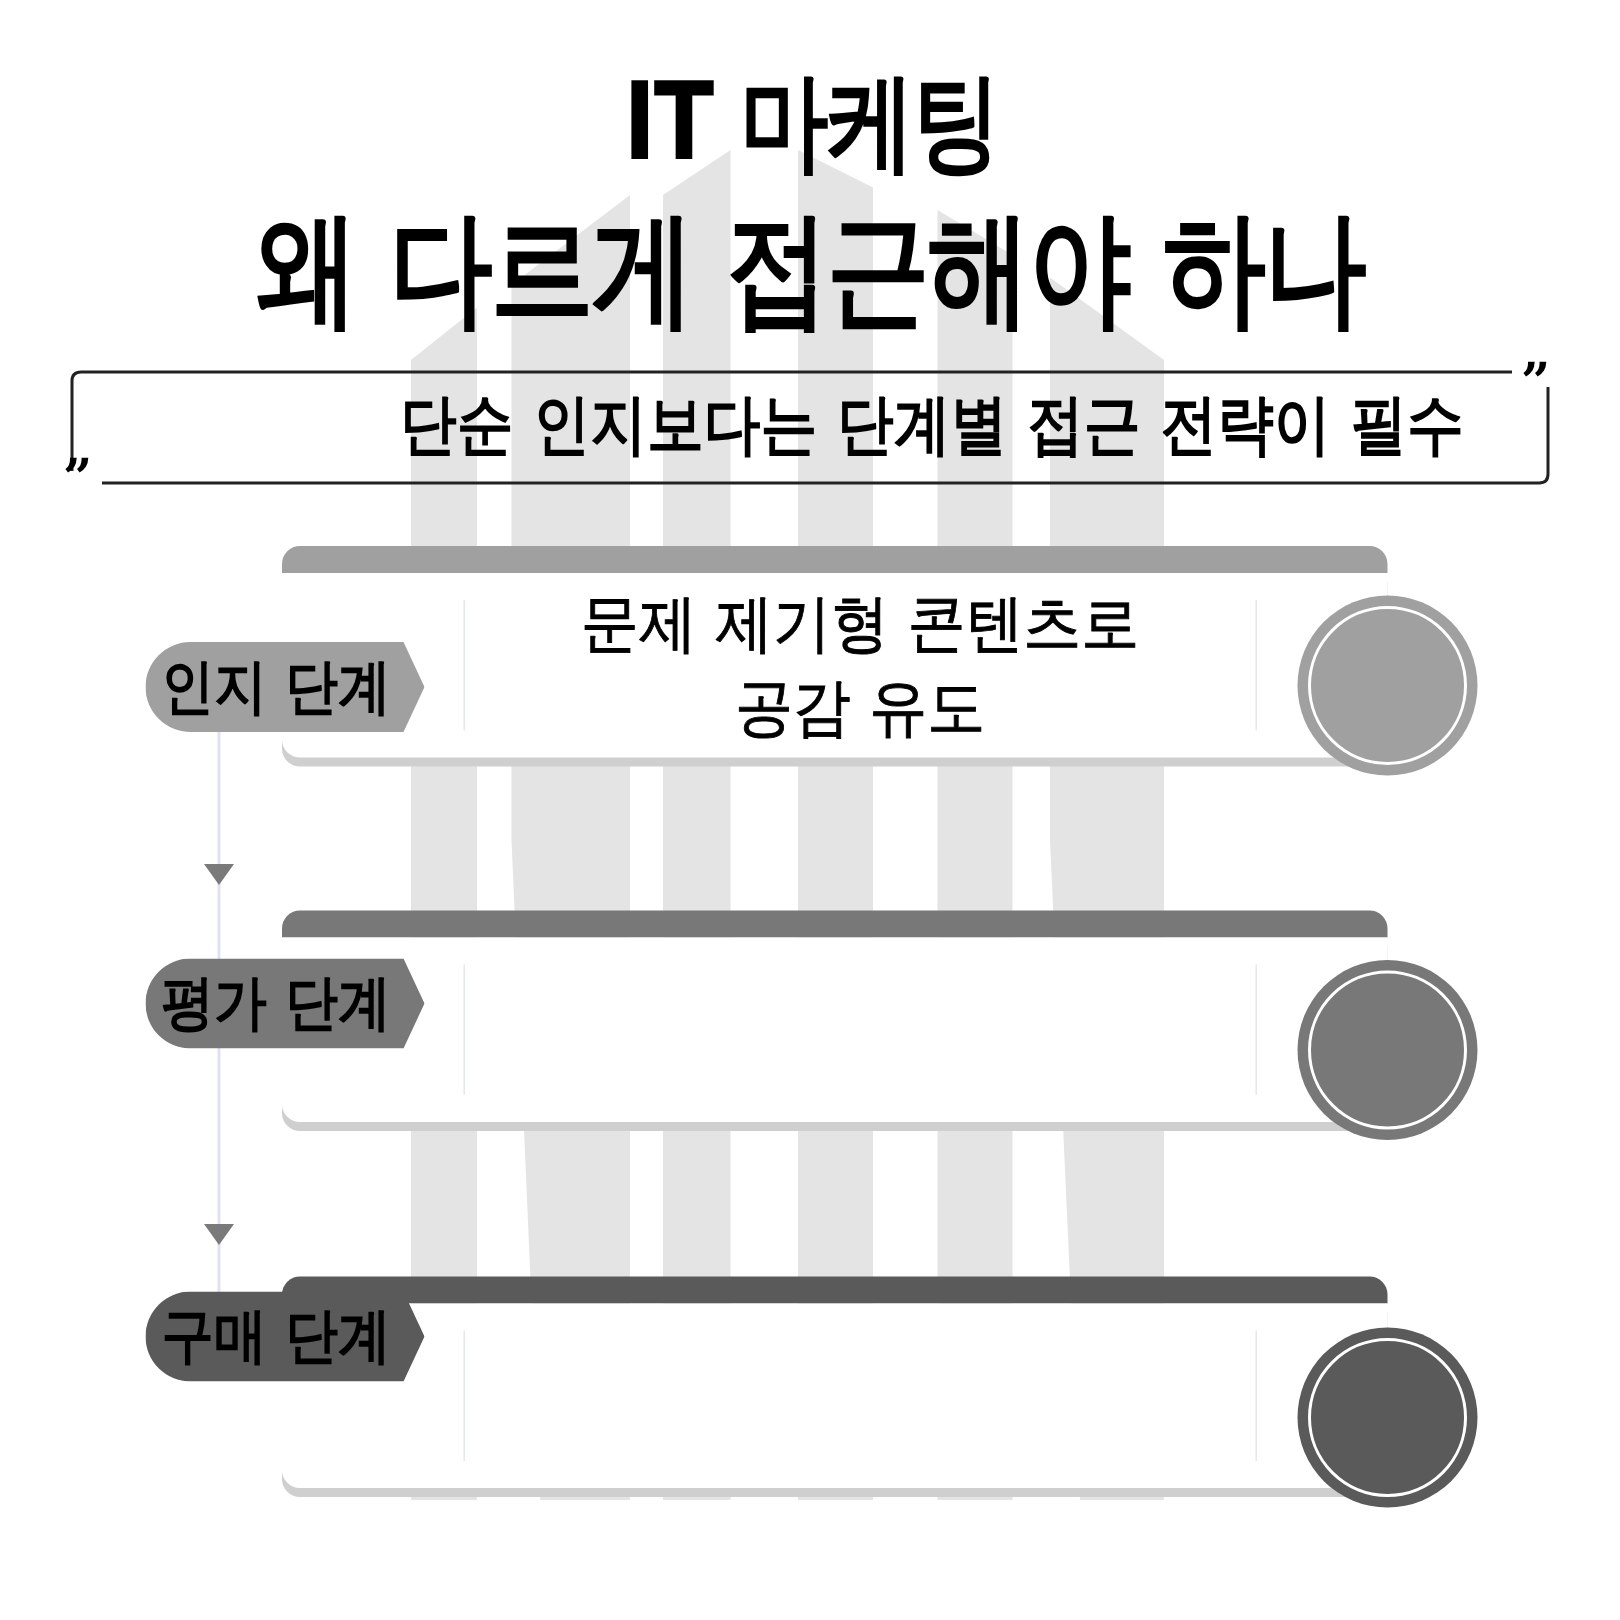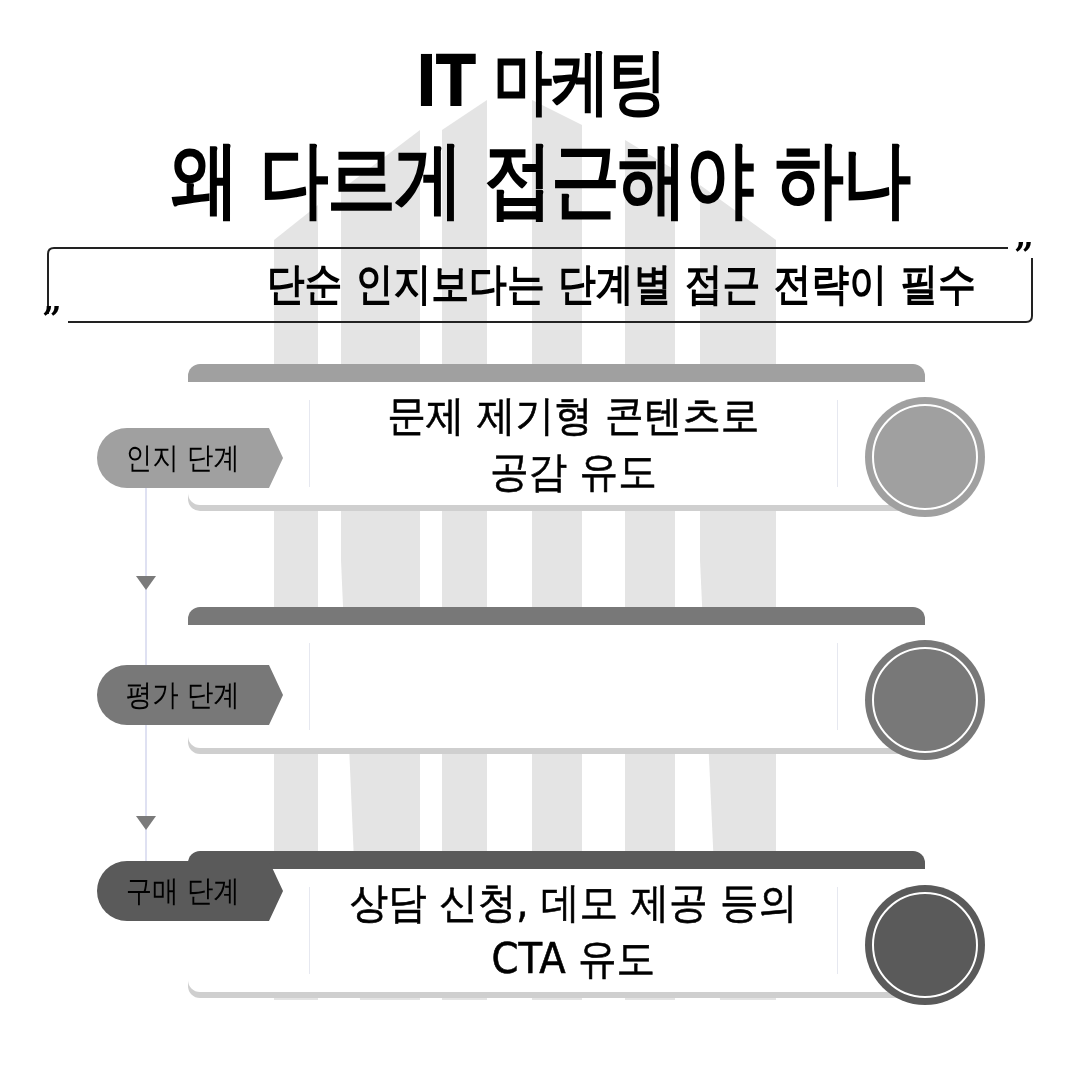--- a/index.html
+++ b/index.html
@@ -26,21 +26,21 @@
                box-shadow:0 6px 0 #cfcfcf; }
   .divider { position:absolute; top:18px; bottom:18px; width:1px; background:#e6e8f0; }
   .card-text { position:absolute; left:122px; width:527px; top:0; bottom:0; display:flex; align-items:center;
                justify-content:center; text-align:center; font-size:42px; line-height:56px; font-weight:normal; }
   .card-text span { display:inline-block; transform:scaleX(0.92); white-space:pre-line; -webkit-text-stroke:0.6px #000; }
   .circle { position:absolute; width:120px; height:120px; border-radius:50%; z-index:3; }
   .circle .ring { position:absolute; left:7px; top:7px; width:102px; height:102px; border-radius:50%; border:2px solid #fff; }
   .stage-label { position:absolute; left:97px; width:186px; height:60px; z-index:4; }
   .stage-label svg { position:absolute; left:0; top:0; }
   .stage-label .lbl { position:absolute; left:0; top:0; width:172px; height:60px; line-height:60px; text-align:center;
-                      font-size:30px; font-weight:normal; color:#000; white-space:nowrap; }
+                      font-size:40px; font-weight:bold; color:#000; white-space:nowrap; }
   .stage-label .lbl span { display:inline-block; transform:scaleX(0.88); }
 </style>
 </head>
 <body>
 
 <svg class="watermark" viewBox="0 0 1080 1080">
   <g fill="#e4e4e4">
 
     <polygon points="274,240 318,205 318,1000 274,1000"></polygon>
 
@@ -103,35 +103,31 @@
 <div class="card" style="top:607px;">
   <div class="card-bar" style="background:#787878;"></div>
   <div class="card-body">
     <div class="divider" style="left:121px;"></div>
     <div class="divider" style="left:649px;"></div>
   </div>
 </div>
 <div class="circle" style="left:865px; top:640px; background:#787878;">
     <div class="ring"></div>
   </div>
-<div class="stage-label" style="top:665px;">
+<div class="stage-label" style="top:639px;">
   <svg width="186" height="60">
       <path d="M30,0 L172,0 L186,30 L172,60 L30,60 A30,30 0 0 1 30,0 Z" fill="#787878"></path>
     </svg>
   <div class="lbl"><span>평가 단계</span></div>
 </div>
 
 <div class="card" style="top:851px;">
   <div class="card-bar" style="background:#5a5a5a;"></div>
   <div class="card-body">
     <div class="divider" style="left:121px;"></div>
-    <div class="card-text">
-        <span>상담 신청, 데모 제공 등의
-CTA 유도</span>
-      </div>
     <div class="divider" style="left:649px;"></div>
   </div>
 </div>
 <div class="circle" style="left:865px; top:885px; background:#5a5a5a;">
     <div class="ring"></div>
   </div>
 <div class="stage-label" style="top:861px;">
   <svg width="186" height="60">
       <path d="M30,0 L172,0 L186,30 L172,60 L30,60 A30,30 0 0 1 30,0 Z" fill="#5a5a5a"></path>
     </svg>

